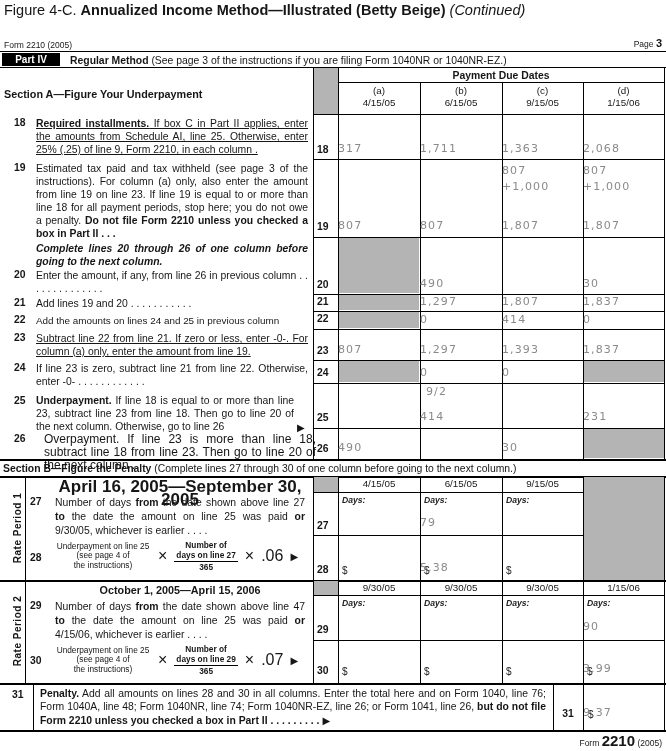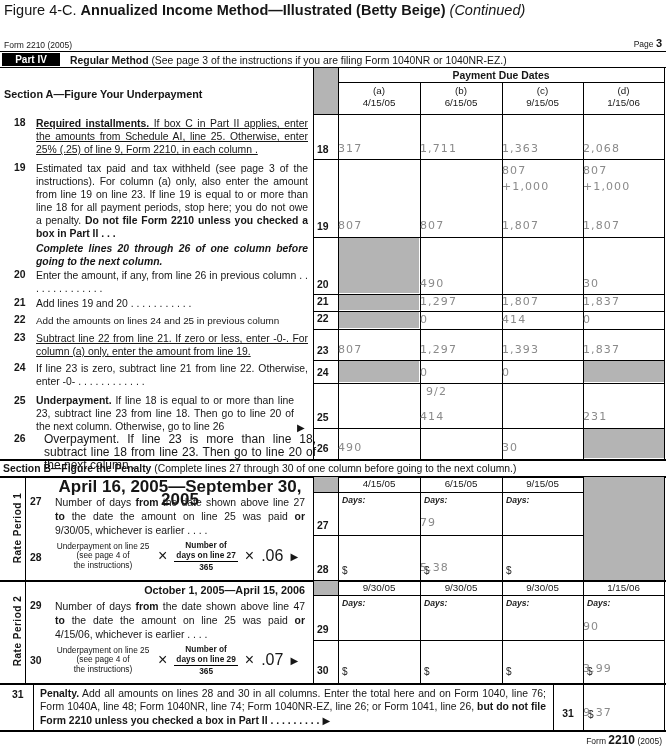--- a/index.html
+++ b/index.html
@@ -235,21 +235,21 @@
 
   <div class="num" style="left:317px;top:564px;">28</div>
   <div class="dollar" style="left:342px;top:565px;">$</div>
   <div class="dollar" style="left:424px;top:565px;">$</div>
   <div class="dollar" style="left:506px;top:565px;">$</div>
   <div class="val vr" style="left:420px;top:562px;width:66px;">5.38</div>
 
   <div class="hline thick" style="left:0;top:580px;width:666px;"></div>
 
   <div class="rot" style="left:-34px;top:625px;">Rate Period 2</div>
-  <div class="t b ctr" style="left:55px;top:584px;width:250px;font-size:10.8px;text-align:right;">October 1, 2005—April 15, 2006</div>
+  <div class="t b ctr" style="left:55px;top:584px;width:250px;font-size:10.8px;">October 1, 2005—April 15, 2006</div>
 
   <div class="num" style="left:30px;top:600px;">29</div>
   <div class="t j" style="left:55px;top:600px;width:250px;line-height:13.8px;">
     <span>Number of days </span><span class="b">from</span><span> the date shown above line 47 </span><span class="b">to</span><span> the date the amount on line 25 was paid </span><span class="b">or</span><span> 4/15/06, whichever is earlier .  .  .  .</span>
   </div>
 
   <div class="num" style="left:30px;top:655px;">30</div>
   <div class="formula" style="left:55px;top:644px;width:252px;">
     <div class="small ctr" style="width:96px;">
       <div>Underpayment on line 25</div>
@@ -306,17 +306,17 @@
   <div class="dollar" style="left:588px;top:709px;">$</div>
   <div class="val vr" style="left:583px;top:707px;width:68px;">9.37</div>
   <div class="vline" style="left:33px;top:683px;height:47px;"></div>
   <div class="vline" style="left:553px;top:683px;height:47px;"></div>
   <div class="vline" style="left:583px;top:683px;height:47px;"></div>
   <div class="vline" style="left:664px;top:683px;height:47px;"></div>
   <div class="hline thick" style="left:0;top:730px;width:666px;"></div>
 
   <div class="t" style="right:4px;top:734px;font-size:8.5px;white-space:nowrap;">
     <span>Form</span>
-    <span class="b" style="font-size:12px;text-align:right;">2210</span>
+    <span class="b" style="font-size:15px;text-align:right;">2210</span>
     <span>(2005)</span>
   </div>
 
 </div>
 
 </body></html>

